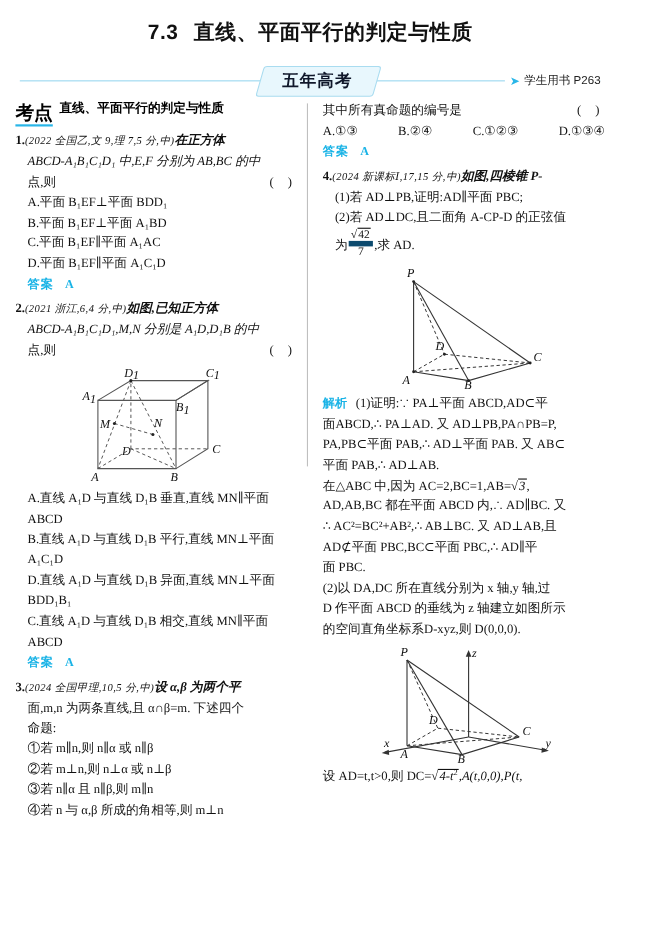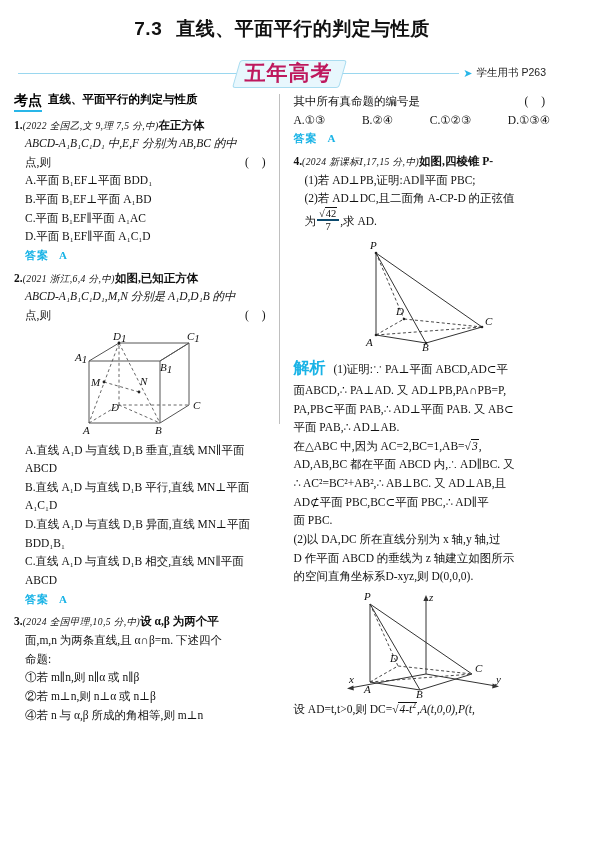--- a/index.html
+++ b/index.html
@@ -38,21 +38,21 @@
     width:105px;height:26px;
     background:#e8f7fd;
     border:1px solid #a9dcf0;
     border-radius:3px;
     transform:skewX(-16deg);
   }
   .banner-tab-text{
     position:absolute;left:236px;top:2px;width:105px;height:26px;
     display:flex;align-items:center;justify-content:center;
     font-family:"Liberation Sans","DejaVu Sans",sans-serif;
-    font-weight:bold;font-size:21px;color:#be185d;
+    font-weight:bold;font-size:15px;color:#0f172a;
     letter-spacing:1px;
   }
   .banner-right{
     position:absolute;right:18px;top:0px;
     display:flex;align-items:center;gap:4px;
     background:#fff;padding-left:4px;
     font-family:"Liberation Sans","DejaVu Sans",sans-serif;
     font-size:10.5px;color:#222;height:30px;
   }
   .banner-right .arrow{color:#29b6e8;font-size:11px;}
@@ -70,65 +70,65 @@
   .divider{
     width:1px;background:#bfbfbf;margin-top:2px;height:330px;
   }
 
   
   .kaodian-row{
     display:flex;align-items:flex-start;gap:6px;margin-bottom:3px;
   }
   .kaodian-tag{
     font-family:"Liberation Sans","DejaVu Sans",sans-serif;
-    font-weight:bold;font-size:14px;color:#000;
+    font-weight:bold;font-size:17px;color:#000;
     border-bottom:2.5px solid #29b6e8;
     line-height:1.25;
     padding-bottom:0px;
     white-space:nowrap;
   }
   .kaodian-title{
     font-family:"Liberation Sans","DejaVu Sans",sans-serif;
     font-weight:bold;font-size:11.5px;color:#000;
     line-height:1.3;
   }
 
   .q{margin-top:4px;font-size:11.5px;line-height:1.62;}
   .q .qn{font-family:"Liberation Serif",serif;font-weight:bold;}
   .meta{font-size:9.6px;letter-spacing:.4px;}
-  .stem{font-weight:bold;}
+  .stem{font-weight:bold;font-style:italic;}
   .it{font-style:italic;}
   .line{display:block;padding-left:11px;}
   .firstline{display:block;text-indent:0;}
   .brackets{float:right;letter-spacing:5px;}
   .opt{display:block;padding-left:11px;font-size:11.5px;line-height:1.62;}
   .ans{
     display:block;padding-left:11px;margin-top:1px;margin-bottom:1px;
     font-family:"Liberation Sans","DejaVu Sans",sans-serif;
     font-weight:bold;font-size:11px;color:#19b3e6;
     letter-spacing:1px;
   }
   .ans .v{margin-left:10px;font-family:"Liberation Serif",serif;}
   .jiexi-tag{
     font-family:"Liberation Sans","DejaVu Sans",sans-serif;
-    font-weight:bold;font-size:16px;color:#19b3e6;margin-right:8px;
+    font-weight:bold;font-size:11px;color:#19b3e6;margin-right:8px;
   }
   sup{font-size:.66em;}
 
   
   .sqrt{white-space:nowrap;}
   .sqrt > .rad{font-style:normal;}
   .sqrt > .bar{border-top:1px solid #111;padding:0 1px;}
 
   
   .frac{
     display:inline-block;vertical-align:-0.55em;text-align:center;
     line-height:1.1;font-size:10.5px;margin:0 1px;
   }
-  .frac .nu{display:block;border-bottom:2px solid #0c4a6e;padding:0 2px;}
+  .frac .nu{display:block;border-bottom:5px solid #0c4a6e;padding:0 2px;}
   .frac .de{display:block;padding:0 2px;}
 
   .figwrap{display:flex;justify-content:center;margin:6px 0 4px 0;}
   .figwrap.fig2{margin:4px 0 2px 0;}
   svg text{font-family:"Liberation Serif","DejaVu Serif",serif;font-style:italic;font-size:11px;fill:#111;}
 </style>
 </head>
 <body>
 
 <div class="page">
@@ -232,20 +232,21 @@
       </div>
 
       <div class="q">
         <span class="firstline">
           <span class="qn">3.</span><span class="meta it">(2024 全国甲理,10,5 分,中)</span><span class="stem">设 α,β 为两个平</span>
         </span>
         <span class="line">面,m,n 为两条直线,且 α∩β=m. 下述四个</span>
         <span class="line">命题:</span>
         <span class="opt">①若 m∥n,则 n∥α 或 n∥β</span>
         <span class="opt">②若 m⊥n,则 n⊥α 或 n⊥β</span>
+        <span class="opt">③若 n∥α 且 n∥β,则 m∥n</span>
         <span class="opt">④若 n 与 α,β 所成的角相等,则 m⊥n</span>
       </div>
 
     </div>
 
     <div class="divider"></div>
 
     <div class="col right">
 
       <div class="q" style="margin-top:0">

